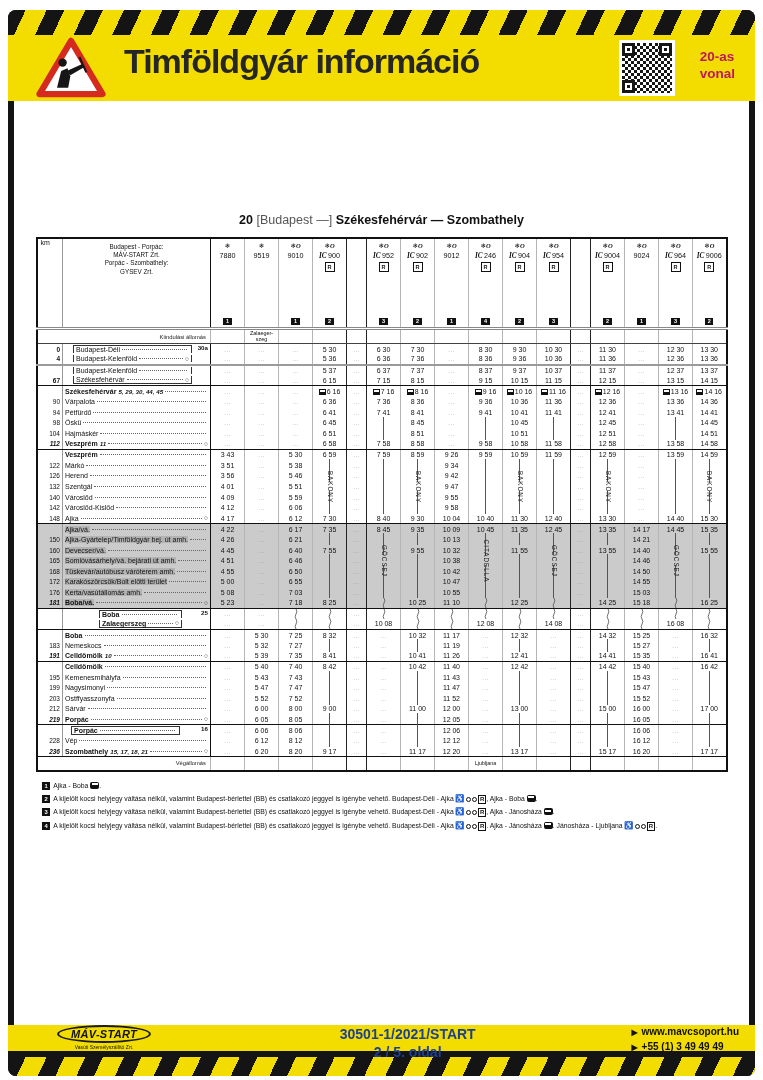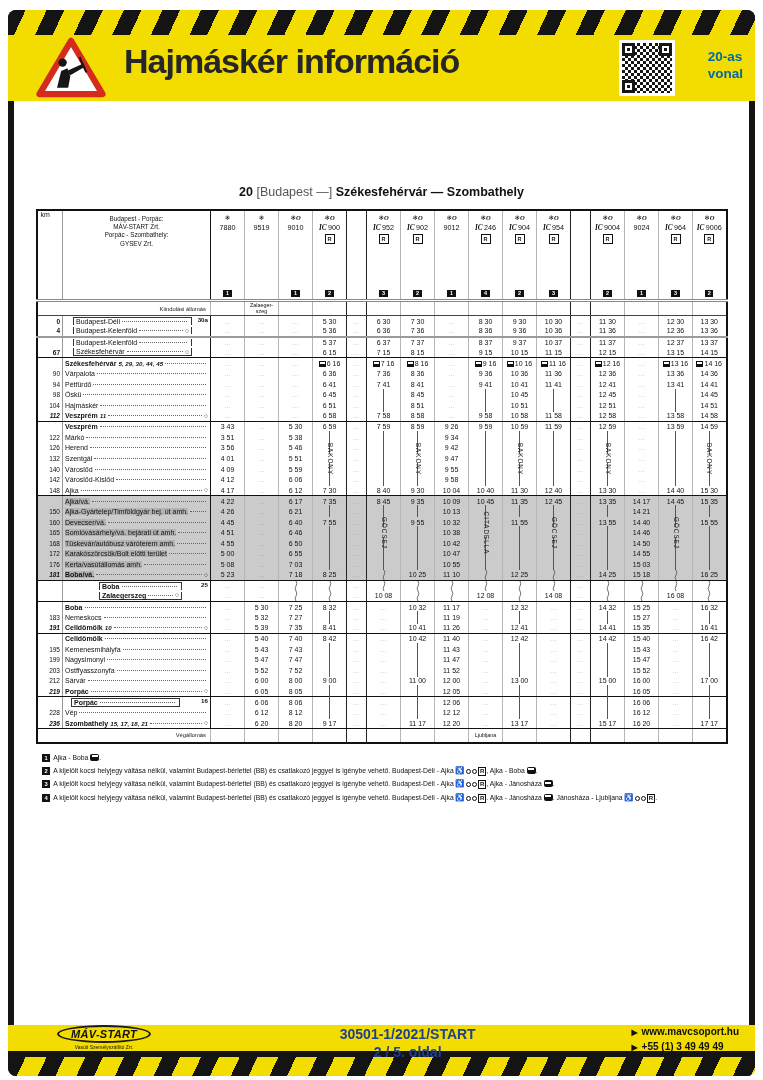--- a/index.html
+++ b/index.html
@@ -13,24 +13,24 @@
   .footer-yellow{position:absolute;bottom:25px;left:0;right:0;height:26px;background:#f3dd00;display:flex;align-items:flex-start;justify-content:space-between;padding:0 16px;box-sizing:border-box}
 
   
   .banner-title{position:absolute;left:116px;top:7px;font-size:34px;font-weight:bold;color:#262626;letter-spacing:-1px}
   .tri{position:absolute;left:28px;top:1px;width:70px;height:63px}
   .qr{position:absolute;right:80px;top:5px;width:56px;height:56px;background:#fff;padding:3px;box-sizing:border-box}
   .qrp{width:100%;height:100%;position:relative;background-image:repeating-conic-gradient(#161616 0% 25%,#fff 0% 50%);background-size:6px 6px}
   .qf{position:absolute;width:13px;height:13px;border:3px solid #161616;background:#fff;box-sizing:border-box}
   .qf i{position:absolute;inset:2px;background:#161616}
   .qf.tl{left:0;top:0}.qf.tr{right:0;top:0}.qf.bl{left:0;bottom:0}
-  .badge{position:absolute;right:12px;top:14px;font-size:13.5px;font-weight:bold;color:#0369a1;line-height:1.25}
+  .badge{position:absolute;right:20px;top:14px;font-size:13.5px;font-weight:bold;color:#be185d;line-height:1.25}
 
   
-  .tt-title{margin-top:84px;text-align:center;font-size:12.5px;color:#111}
+  .tt-title{margin-top:112px;text-align:center;font-size:12.5px;color:#111}
   .tt-title .b{font-weight:bold}
   .tt-title .gr{font-weight:normal;color:#555}
   .tt-sub{text-align:center;font-size:9.5px;font-weight:bold;margin-top:2px}
 
   
   table{border-collapse:collapse;table-layout:fixed;margin:10px auto 0;border:2px solid #111}
   td{padding:0;vertical-align:middle;font-size:7px;position:relative}
   tr.hd td{border-bottom:3px double #888;height:62px;vertical-align:top}
   tr.kiind{height:15px}
   tr.kiind td{border-bottom:1px solid #444}
@@ -105,21 +105,21 @@
   <div class="top-hazard hazard"></div>
 
   <div class="header-yellow">
     <svg class="tri" viewBox="0 0 100 90">
       <path d="M50 7 L95 83 L5 83 Z" fill="#ffffff" stroke="#d42b1e" stroke-width="9" stroke-linejoin="round"></path>
       <circle cx="38" cy="38" r="6" fill="#161616"></circle>
       <path d="M30 74 L36 50 L45 46 L49 58 L46 74 Z" fill="#161616"></path>
       <path d="M44 50 L66 40 L68 45 L49 56 Z" fill="#161616"></path>
       <path d="M62 30 L72 52" stroke="#161616" stroke-width="3" fill="none"></path>
     </svg>
-    <div class="banner-title">Hajmáskér információ</div>
+    <div class="banner-title">Timföldgyár információ</div>
     <div class="qr">
       <div class="qrp">
         <div class="qf tl">
             <i></i>
           </div>
         <div class="qf tr">
             <i></i>
           </div>
         <div class="qf bl">
             <i></i>

